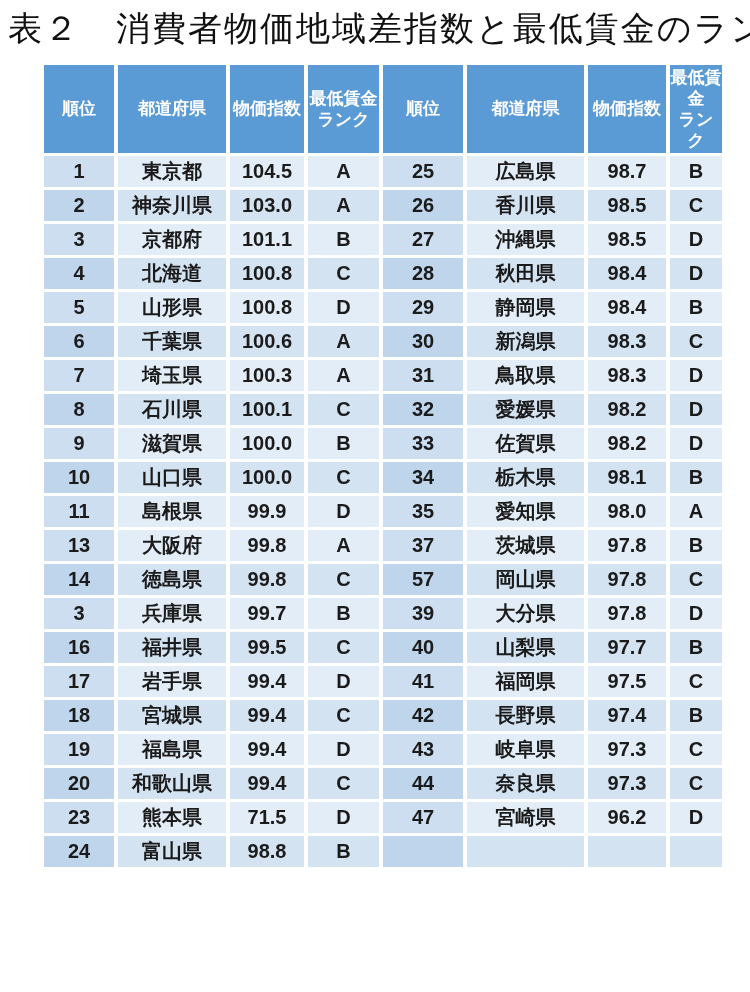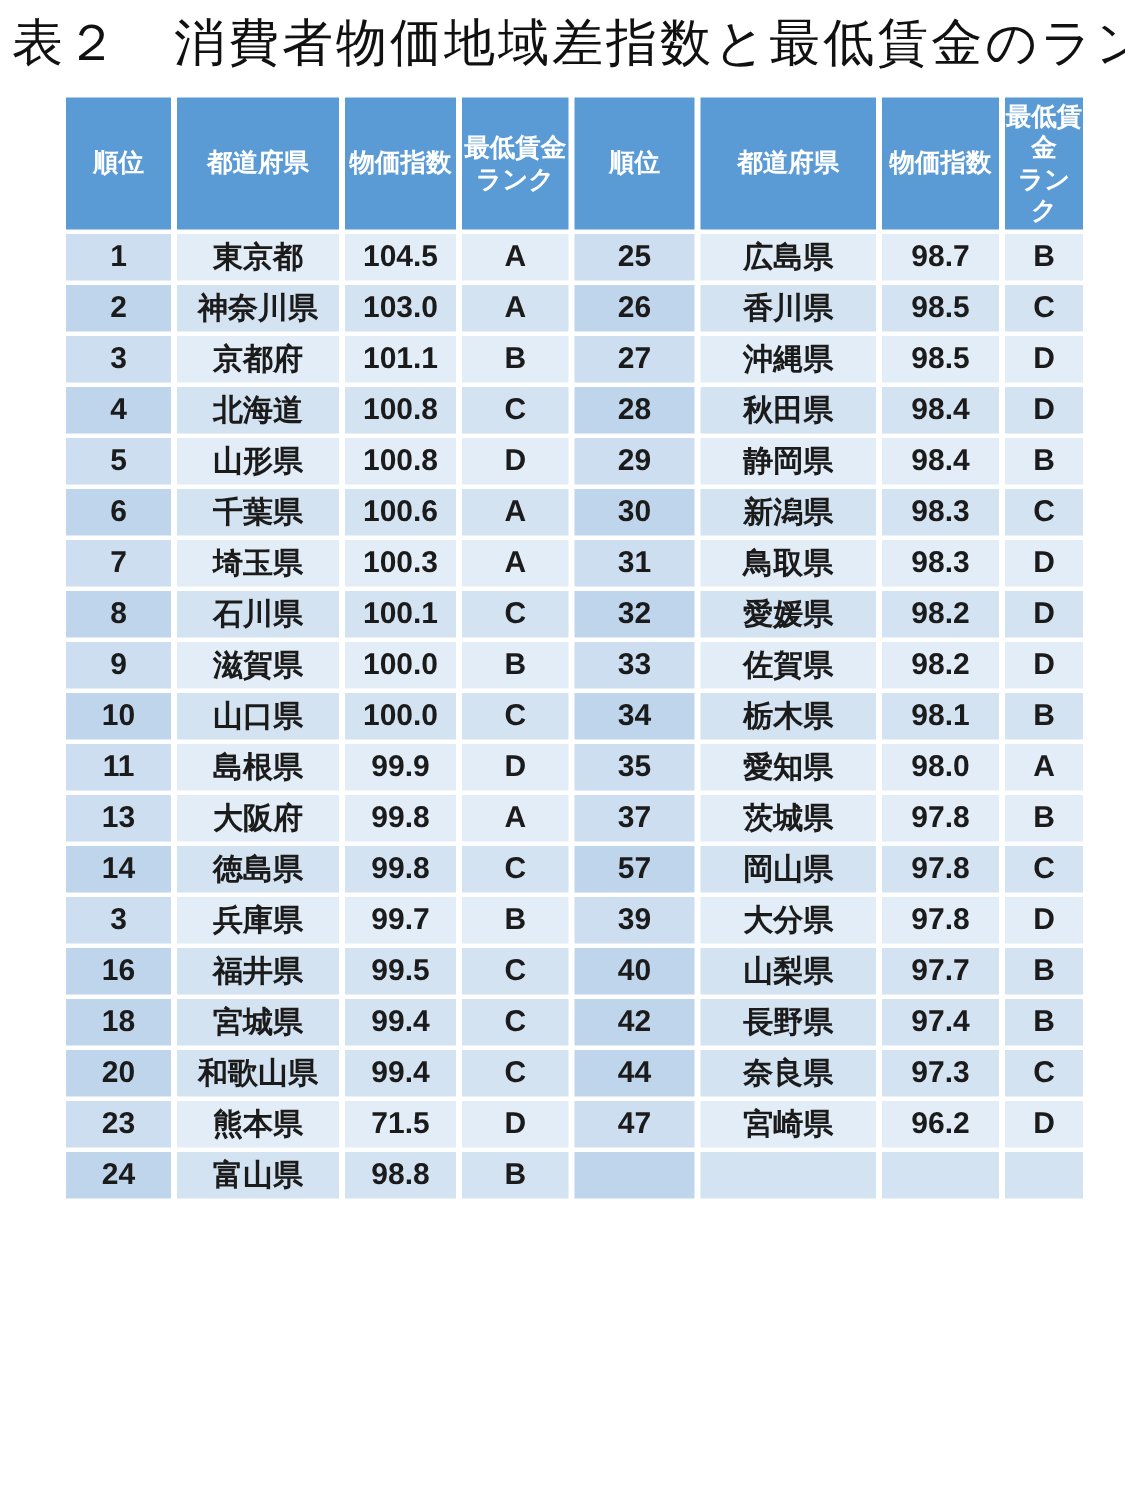--- a/index.html
+++ b/index.html
@@ -225,29 +225,49 @@
       <tr class="even">
         <td class="rank">16</td>
         <td>福井県</td>
         <td>99.5</td>
         <td>C</td>
         <td class="rank">40</td>
         <td>山梨県</td>
         <td>97.7</td>
         <td>B</td>
       </tr>
+      <tr class="odd">
+        <td class="rank">17</td>
+        <td>岩手県</td>
+        <td>99.4</td>
+        <td>D</td>
+        <td class="rank">41</td>
+        <td>福岡県</td>
+        <td>97.5</td>
+        <td>C</td>
+      </tr>
       <tr class="even">
         <td class="rank">18</td>
         <td>宮城県</td>
         <td>99.4</td>
         <td>C</td>
         <td class="rank">42</td>
         <td>長野県</td>
         <td>97.4</td>
         <td>B</td>
+      </tr>
+      <tr class="odd">
+        <td class="rank">19</td>
+        <td>福島県</td>
+        <td>99.4</td>
+        <td>D</td>
+        <td class="rank">43</td>
+        <td>岐阜県</td>
+        <td>97.3</td>
+        <td>C</td>
       </tr>
       <tr class="even">
         <td class="rank">20</td>
         <td>和歌山県</td>
         <td>99.4</td>
         <td>C</td>
         <td class="rank">44</td>
         <td>奈良県</td>
         <td>97.3</td>
         <td>C</td>

